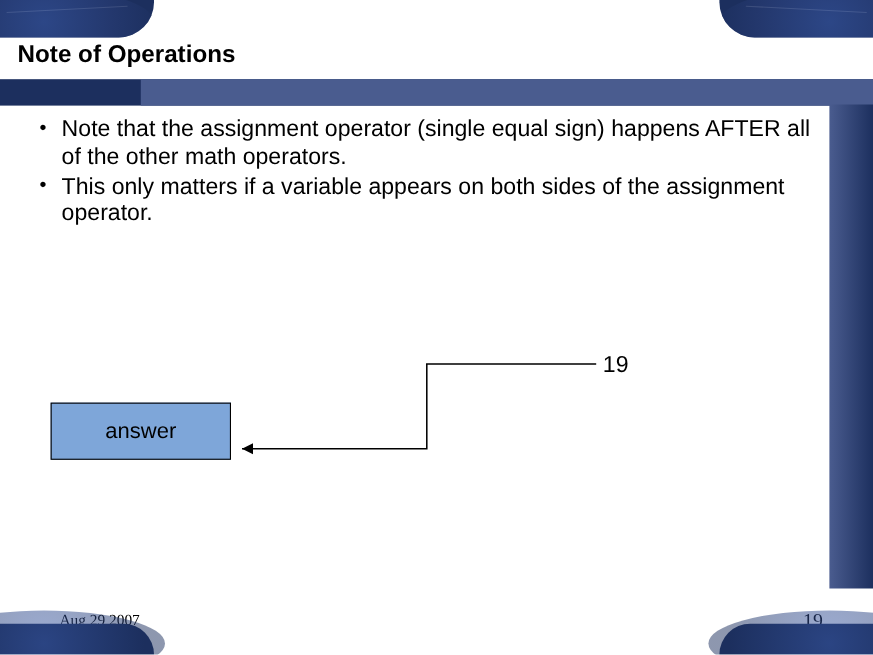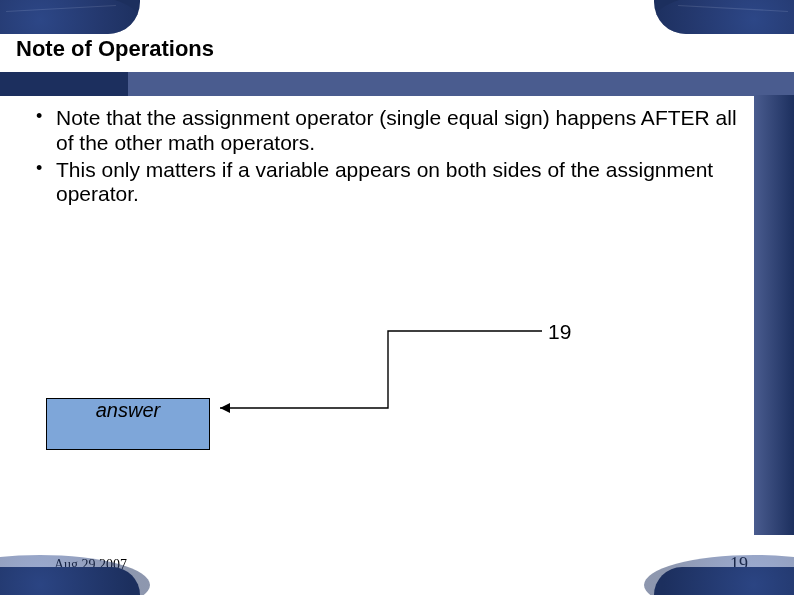--- a/index.html
+++ b/index.html
@@ -135,30 +135,30 @@
 
   .diagram {
     position: absolute;
     top: 320px;
     left: 46px;
     width: 560px;
     height: 140px;
   }
   .var-box {
     position: absolute;
-    top: 78px;
+    top: 46px;
     left: 0;
     width: 164px;
     height: 52px;
     background: #7ea6d9;
     border: 1.5px solid #000;
     display: flex;
+    align-items: center;
     justify-content: center;
     font-size: 20px;
-    font-style: italic;
   }
   .val-label {
     position: absolute;
     top: 0;
     left: 502px;
     font-size: 21px;
   }
   .arrow-svg {
     position: absolute;
     top: 8px;

